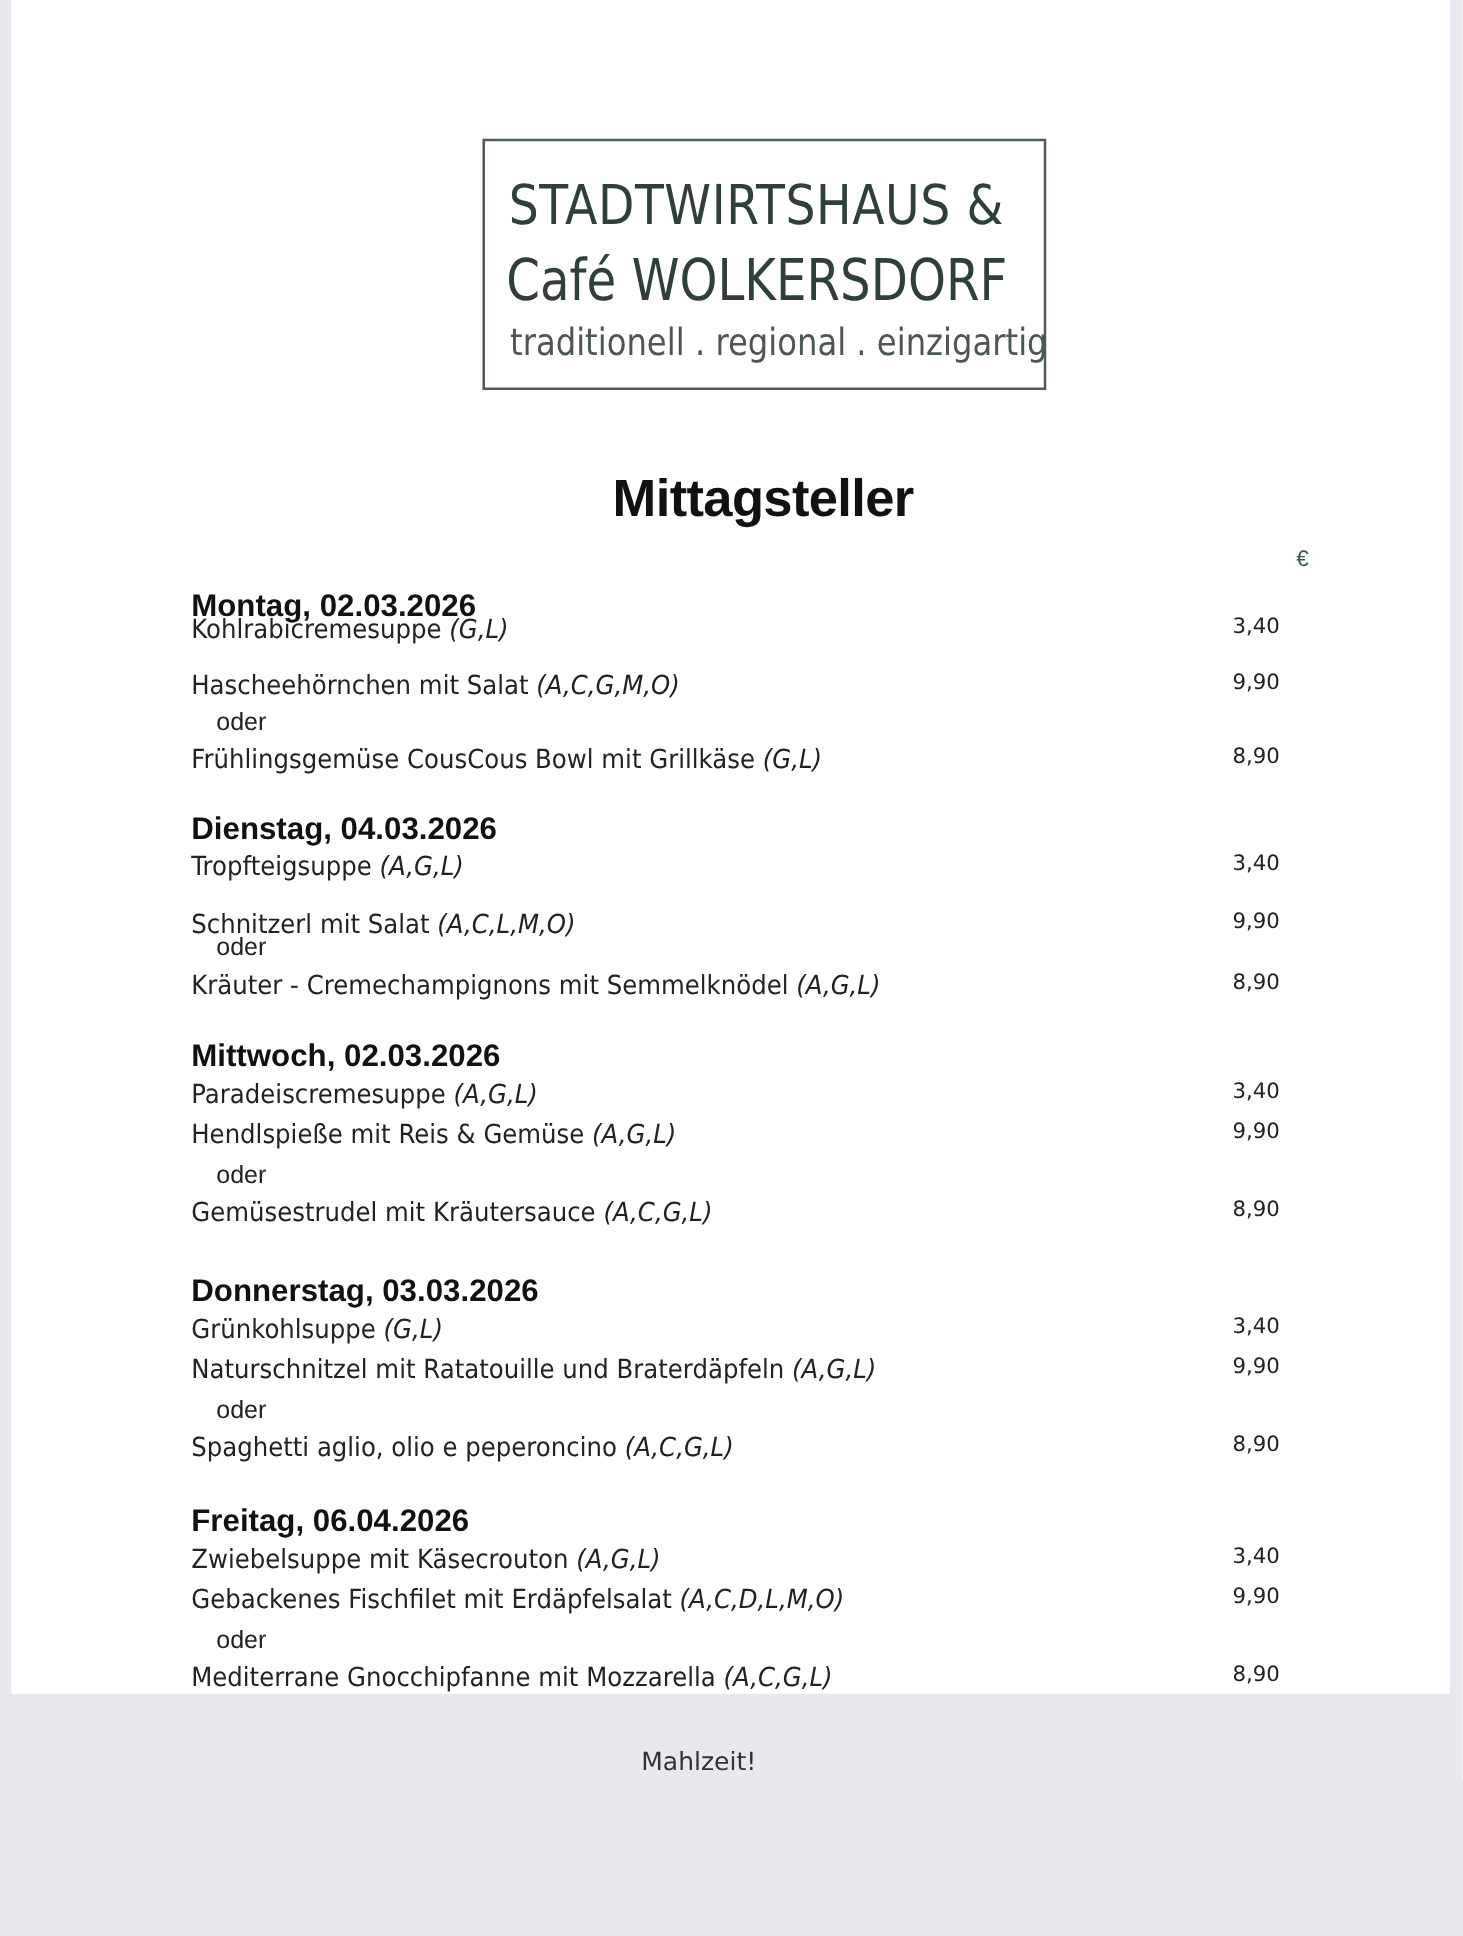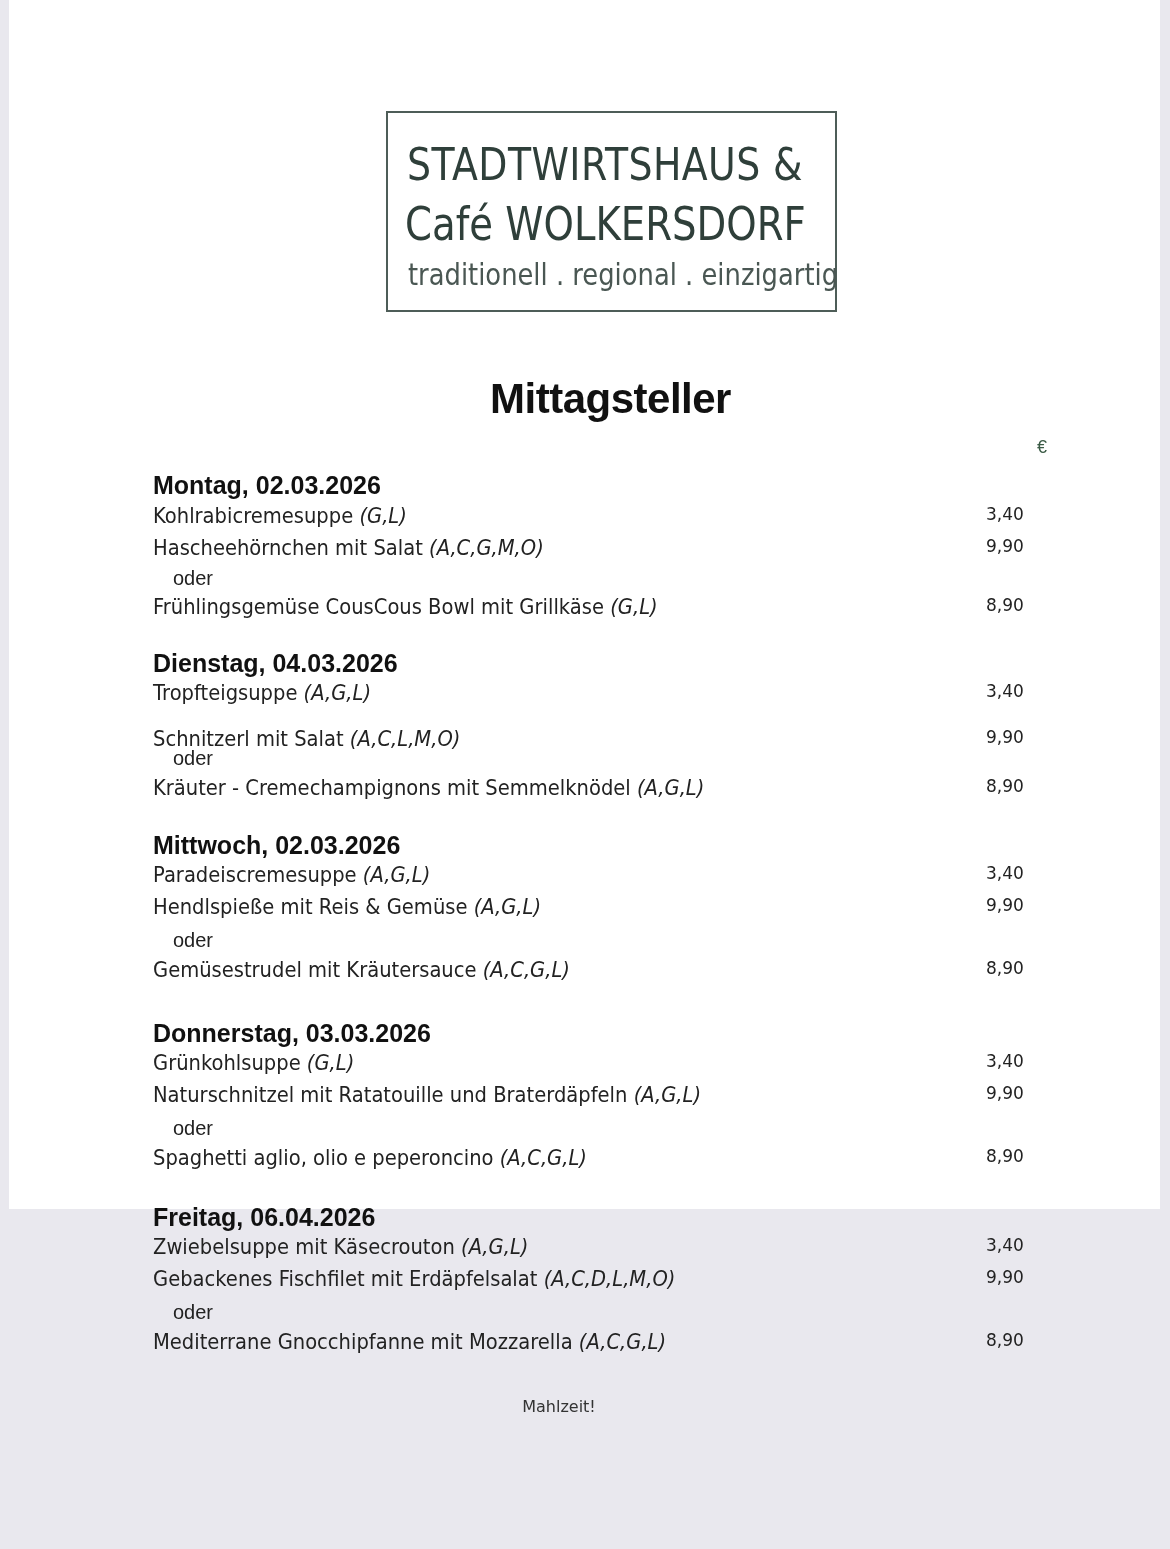--- a/index.html
+++ b/index.html
@@ -3,21 +3,21 @@
 <meta charset="utf-8">
 <style>
   html, body { margin: 0; padding: 0; }
   body {
     width: 1170px; height: 1549px;
     background: #e9e8ee;
     font-family: "Liberation Sans", "DejaVu Sans", sans-serif;
     position: relative; overflow: hidden;
   }
   .page {
-    position: absolute; left: 9px; top: 0; width: 1151px; height: 1209px;
+    position: absolute; left: 9px; top: 0; width: 1151px; height: 1355px;
     background: #ffffff;
   }
   .logo-box {
     position: absolute; left: 377px; top: 111px; width: 451px; height: 201px;
     box-sizing: border-box; border: 2px solid #4e5d58;
     color: #2f3f3a;
   }
   .logo-line1 {
     position: absolute; left: 19px; top: 26px; font-size: 44px; letter-spacing: 0.5px;
     font-family: "DejaVu Sans", sans-serif; font-weight: 400; transform: scaleX(0.86); transform-origin: left top;
@@ -52,42 +52,42 @@
     font-family: "DejaVu Sans", sans-serif; transform: scaleX(0.93); transform-origin: left top;
   }
   .dish .allergens { font-style: italic; }
   .price {
     position: absolute; left: 833px; top: 0; font-size: 17px; color: #222;
     font-family: "DejaVu Sans", sans-serif;
   }
   .oder { position: absolute; left: 0; font-size: 20px; color: #222; margin-left: 20px; }
   .footer {
     position: absolute; left: 0; width: 1100px; text-align: center; top: 1397px;
-    font-size: 16px; color: #333; font-family: "DejaVu Sans", sans-serif;
+    font-size: 20px; color: #333; font-family: "DejaVu Sans", sans-serif;
   }
 </style>
 </head>
 <body>
 
 <div class="page">
 
   <div class="logo-box">
     <div class="logo-line1">STADTWIRTSHAUS &amp;</div>
     <div class="logo-line2">Café WOLKERSDORF</div>
     <div class="logo-line3">traditionell . regional . einzigartig</div>
   </div>
 
   <div class="title">Mittagsteller</div>
   <div class="currency">€</div>
 
   <div class="menu">
 
     <div class="day" style="top:471px">
       <div class="day-heading">Montag, 02.03.2026</div>
-      <div class="row" style="top:33px">
+      <div class="row" style="top:20px">
         <span class="dish"><span>Kohlrabicremesuppe</span> <span class="allergens">(G,L)</span></span>
         <span class="price">3,40</span>
       </div>
       <div class="row" style="top:65px">
         <span class="dish"><span>Hascheehörnchen mit Salat</span> <span class="allergens">(A,C,G,M,O)</span></span>
         <span class="price">9,90</span>
       </div>
       <div class="oder" style="top:96px">oder</div>
       <div class="row" style="top:124px">
         <span class="dish"><span>Frühlingsgemüse CousCous Bowl mit Grillkäse</span> <span class="allergens">(G,L)</span></span>

